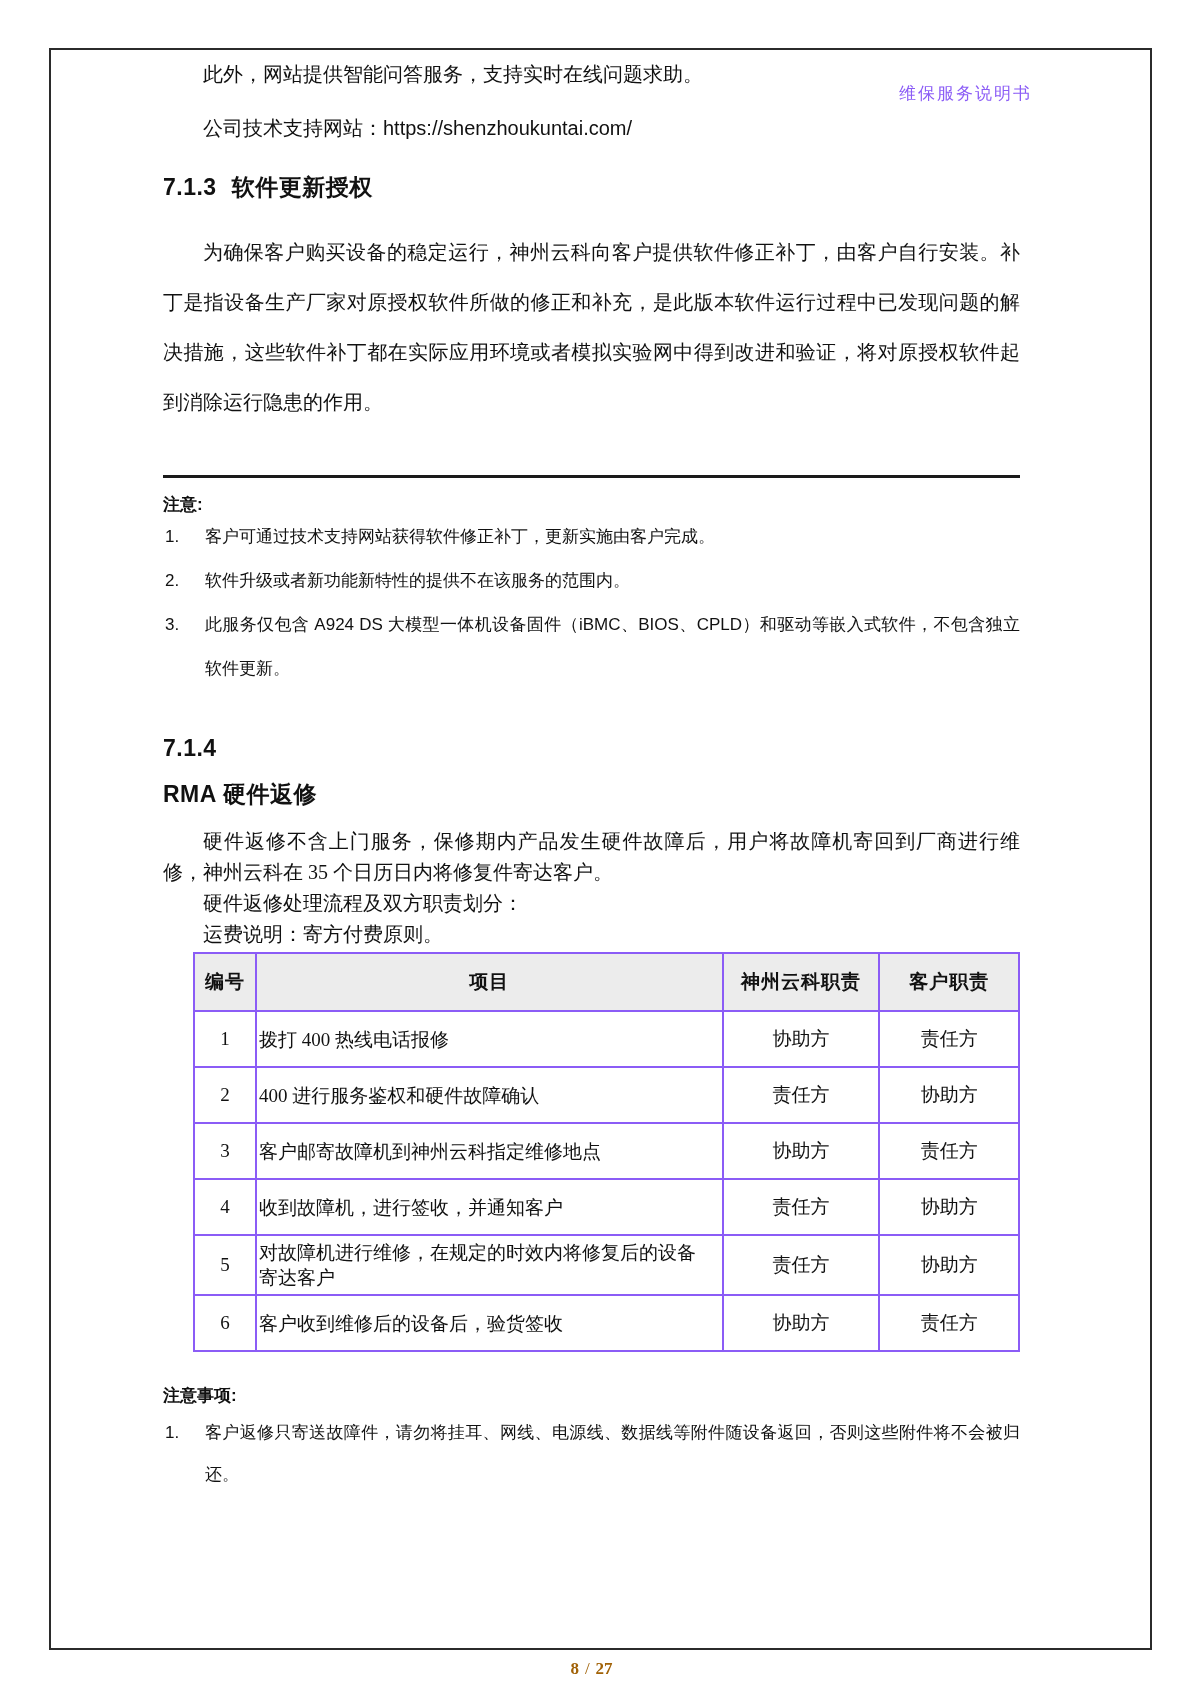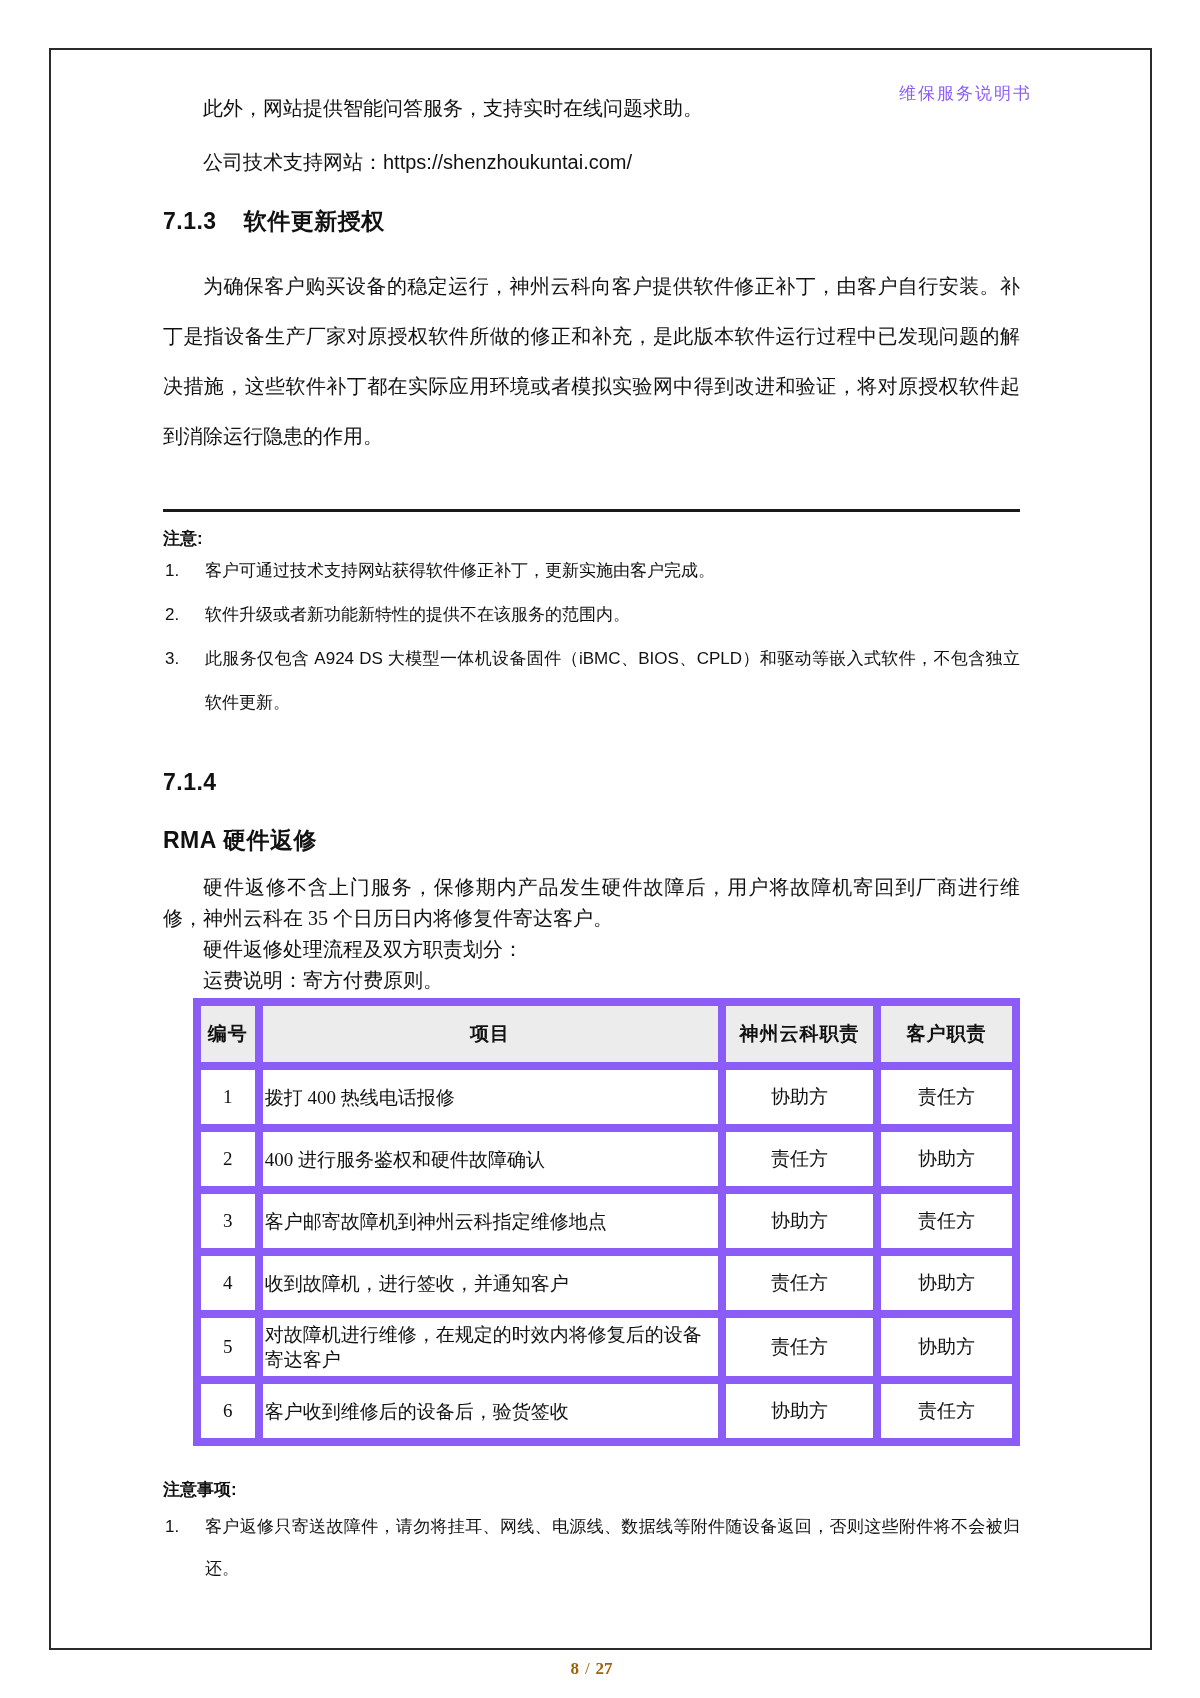--- a/index.html
+++ b/index.html
@@ -13,26 +13,26 @@
     border:2px solid #2b2b2b; pointer-events:none;
   }
   .running-header {
     position:absolute; top:82px; right:168px;
     font-family:"Liberation Serif","DejaVu Serif",serif;
     font-size:17px; color:#8b5cf6; letter-spacing:2px;
   }
   .content { position:absolute; left:163px; top:0; width:857px; }
 
   p { margin:0; }
-  .p-intro-1 { margin-top:94px; font-size:20px; line-height:28px; text-indent:2em; }
+  .p-intro-1 { margin-top:60px; font-size:20px; line-height:28px; text-indent:2em; }
   .p-intro-2 { margin-top:26px;  font-size:20px; line-height:28px; text-indent:2em; }
 
   h2.sec-heading {
     margin:0; font-size:23px; line-height:31px; font-weight:600;
-    display:flex; gap:27px; letter-spacing:0.5px;
+    display:flex; gap:15px; letter-spacing:0.5px;
   }
   #h713 { margin-top:30px; }
   #h714 { margin-top:42px;flex-direction:column; }
 
   .body-713 {
     margin-top:24px; font-size:20px; line-height:50px;
     text-align:justify; text-indent:2em;
   }
 
   .thick-rule { margin:48px 0 0 0; border:none; height:3px; background:#1a1a1a; width:857px; }
@@ -45,21 +45,21 @@
   .serif-para {
     font-family:"Liberation Serif","DejaVu Serif",serif;
     font-size:20px; line-height:31px; text-align:justify; text-indent:2em;
   }
   .serif-para.first { margin-top:16px; }
 
   table.rma {
     margin:2px 0 0 30px; width:827px; border-collapse:collapse;
     font-family:"Liberation Serif","DejaVu Serif",serif; font-size:19px;
   }
-  table.rma th, table.rma td { border:8px solid #8b5cf6; vertical-align:middle; }
+  table.rma th, table.rma td { border:2px solid #8b5cf6; vertical-align:middle; }
   table.rma thead th { background:#ececec; height:54px; text-align:center; font-weight:bold; letter-spacing:1px; }
   table.rma td { height:46px; padding:4px 8px; text-align:center; }
   table.rma td.item { text-align:left; padding-left:2px; line-height:25px; }
 
   .note-label-2 { margin-top:34px; }
   ol.note-list.second { margin-top:6px; line-height:42px; }
 
   .footer {
     position:absolute; top:1659px; left:163px; width:857px; text-align:center;
     font-family:"Liberation Serif","DejaVu Serif",serif;

